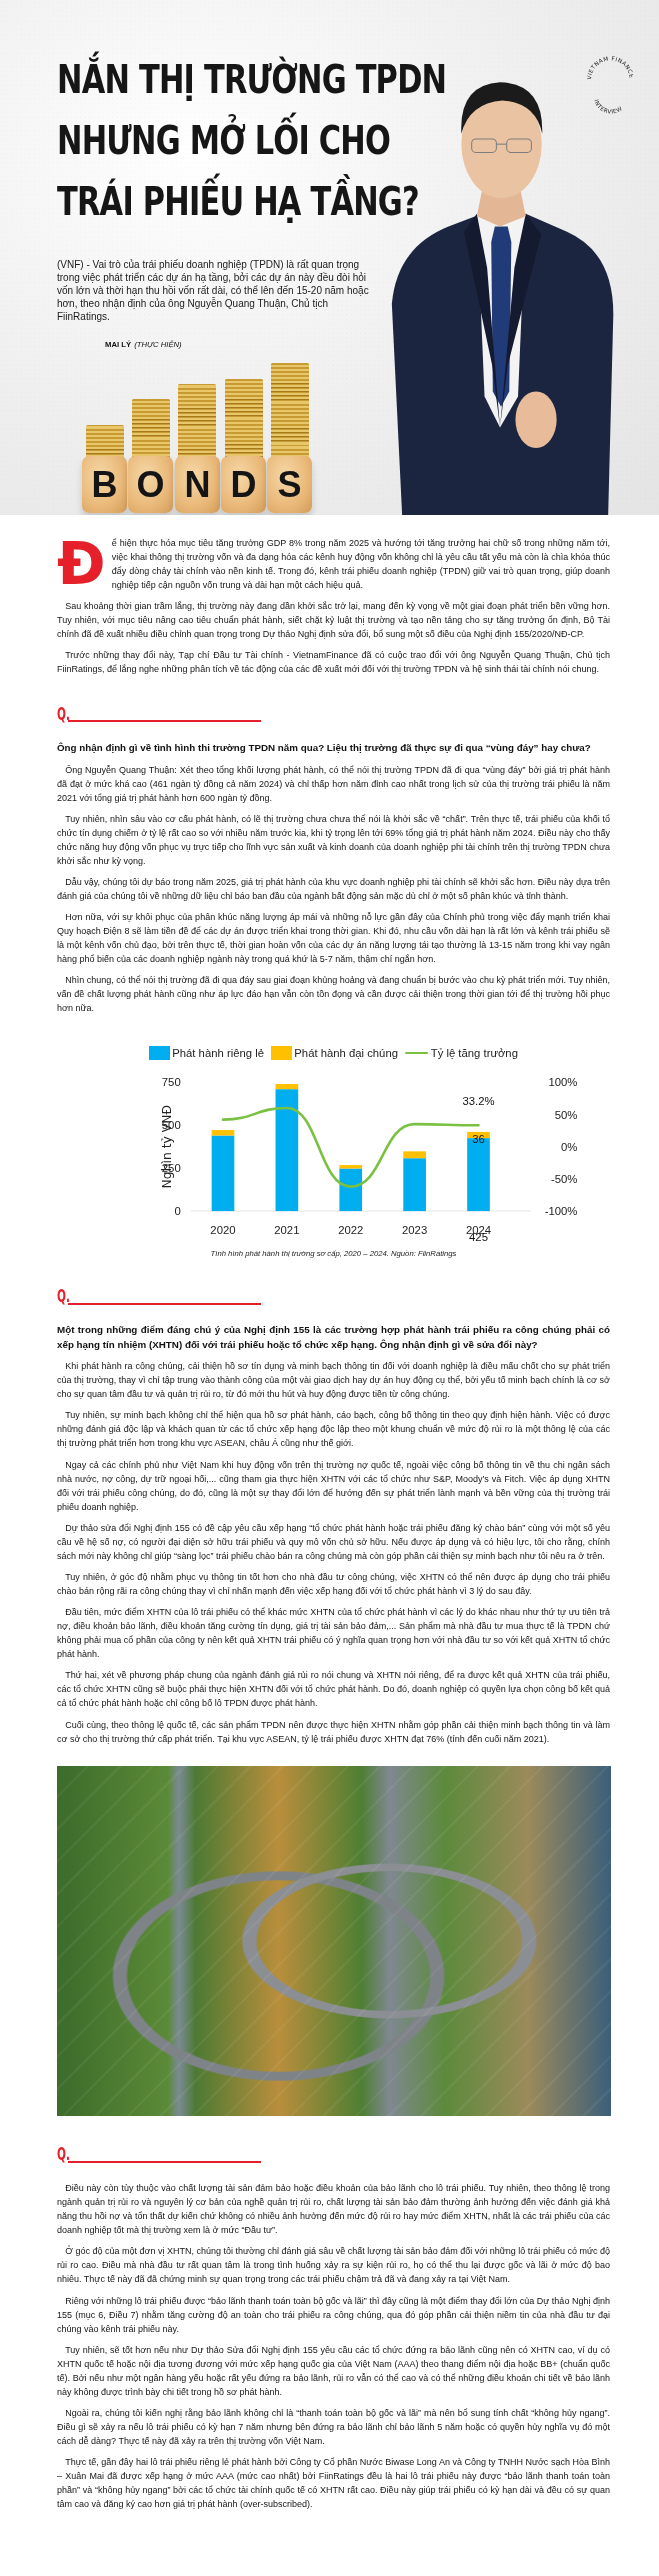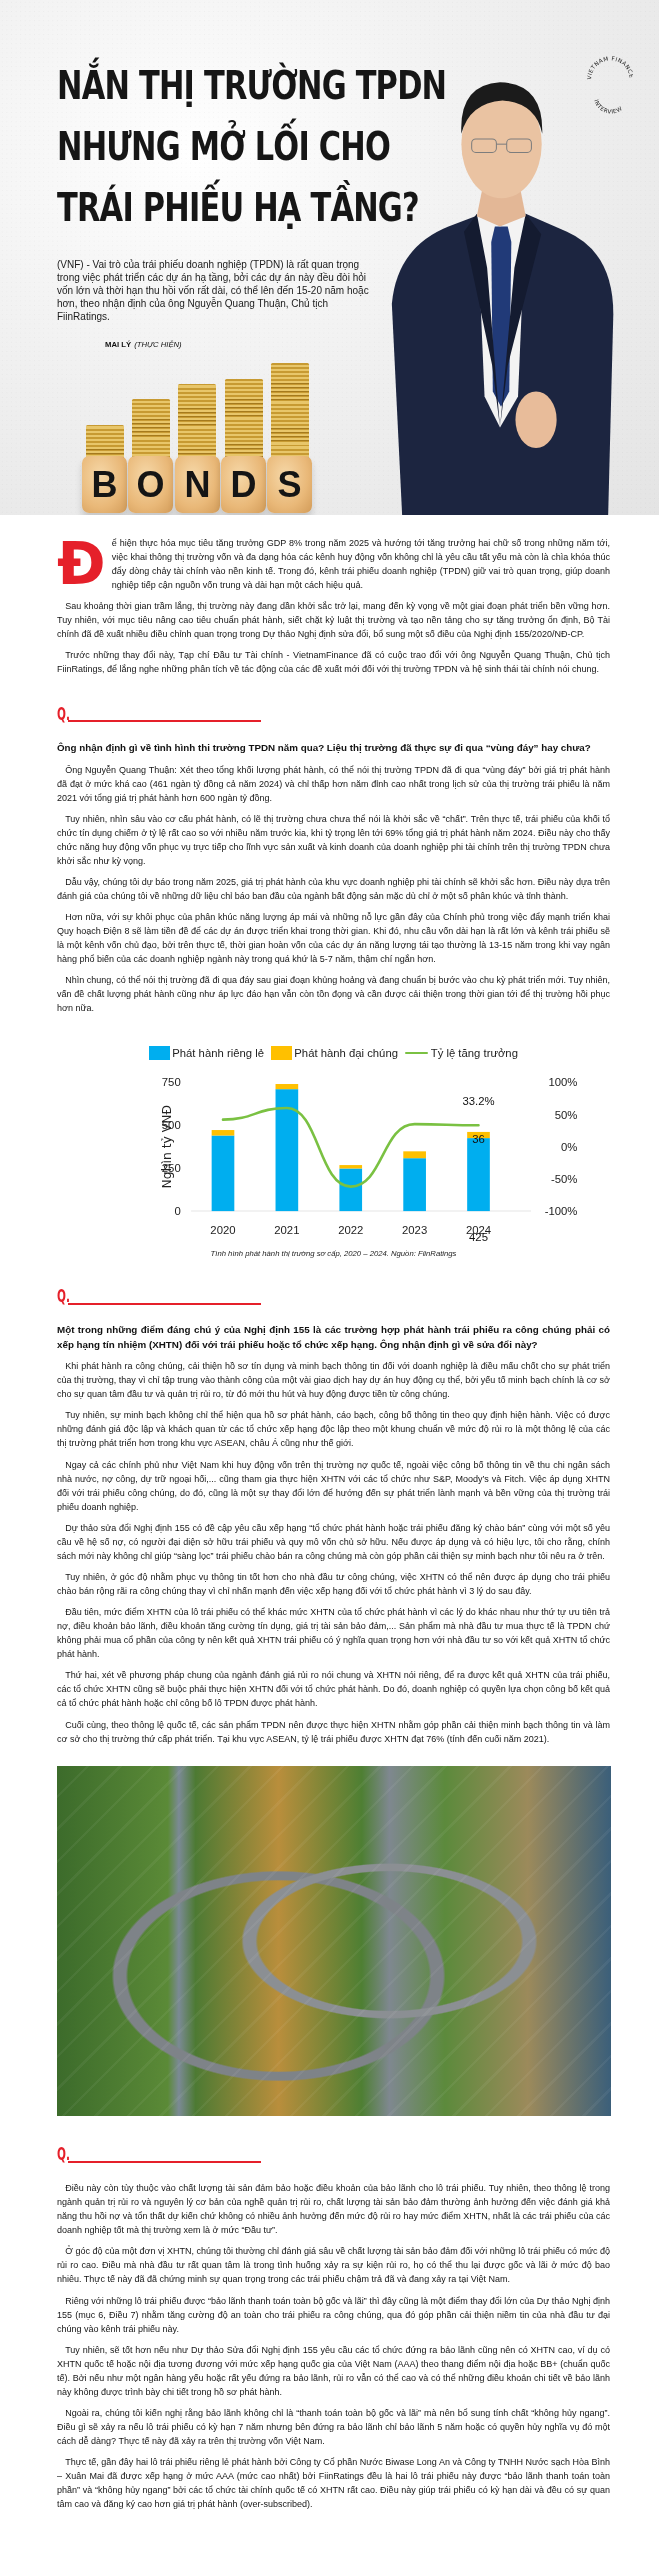--- a/index.html
+++ b/index.html
@@ -2,21 +2,21 @@
 <html style="font-size:8.2px"><head>
 <meta charset="utf-8">
 <style>
   * { box-sizing: border-box; margin: 0; padding: 0; }
   body { width: 659px; background: #ffffff; font-family: "Liberation Sans", sans-serif; color: #111; }
   .hero { position: relative; width: 659px; height: 515px; overflow: hidden;
     background: radial-gradient(ellipse at 30% 30%, #ffffff 0%, #f1f1f1 45%, #e4e4e4 100%); }
   .hero::before { content: ""; position: absolute; inset: 0;
     background-image: radial-gradient(circle, rgba(0,0,0,0.05) 0.6px, transparent 0.8px);
     background-size: 4.6px 4.6px; opacity: .7; }
-  .hero-title { position: absolute; left: 57px; top: 55px; width: 330px; z-index: 2; }
+  .hero-title { position: absolute; left: 57px; top: 49px; width: 330px; z-index: 2; }
   .hero-title .line { display: block; font-family: "DejaVu Sans", sans-serif; font-weight: bold;
     font-size: 39px; line-height: 61px; letter-spacing: -1px; transform: scaleX(.78); transform-origin: left;
     color: #161616; white-space: nowrap; }
   .hero-lead { position: absolute; left: 57px; top: 258px; width: 319px; font-size: 10px; line-height: 13px; color: #1a1a1a; z-index: 2; }
   .hero-byline { position: absolute; left: 57px; top: 340px; font-size: 7.7px; z-index: 2; padding-left: 48px; }
   .hero-byline b { font-weight: bold; }
   .hero-byline i { font-style: italic; margin-left: 3.1px; }
   .badge { position: absolute; left: 587px; top: 49px; width: 46px; height: 77px; z-index: 2; }
   .badge svg text { font-family: "DejaVu Sans", sans-serif; font-size: 11px; fill: #222; letter-spacing: 1px; }
   .coins { position: absolute; left: 82px; top: 371px; width: 232px; height: 142px; z-index: 2; }

